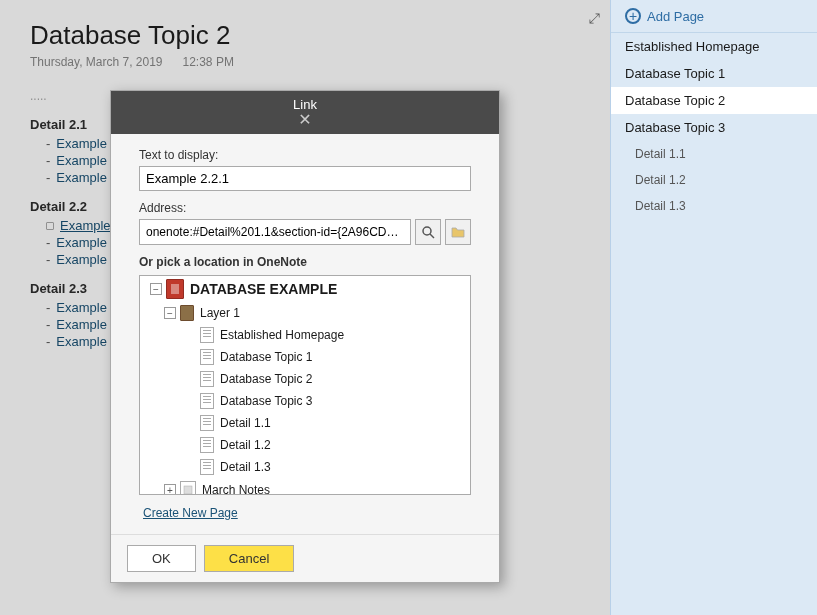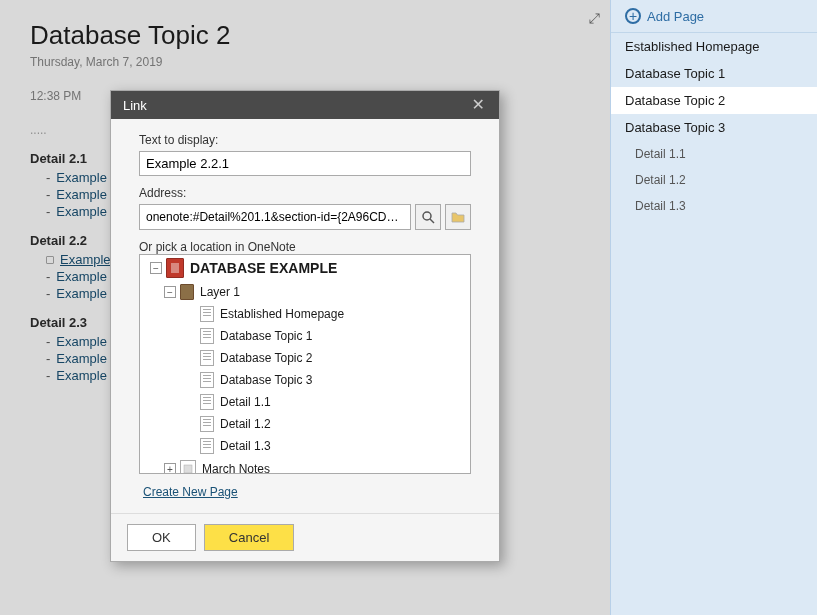--- a/index.html
+++ b/index.html
@@ -27,21 +27,20 @@
       color: #1f1f1f;
       margin-bottom: 4px;
     }
 
     .page-meta {
       color: #888;
       font-size: 12px;
       margin-bottom: 20px;
       display: flex;
       gap: 20px;
-      flex-direction: column;
     }
 
     .content-dots {
       color: #aaa;
       margin-bottom: 8px;
       font-size: 12px;
     }
 
     .section-heading {
       font-weight: bold;
@@ -151,20 +150,21 @@
     }
 
     .modal-header {
       background: #4a4a4a;
       color: #fff;
       padding: 6px 12px;
       display: flex;
       justify-content: space-between;
       align-items: center;
       font-size: 13px;
+      flex-direction: column;
     }
 
     .modal-close {
       cursor: pointer;
       color: #ccc;
       font-size: 16px;
       line-height: 1;
       background: none;
       border: none;
       padding: 0 2px;
@@ -218,20 +218,22 @@
       align-items: center;
       justify-content: center;
       cursor: pointer;
       color: #555;
       font-size: 14px;
     }
 
     .or-pick {
       font-size: 12px;
       color: #333;
+      margin-bottom: 6px;
+      font-weight: bold;
     }
 
     .search-row {
       display: flex;
       gap: 0;
       margin-bottom: 8px;
     }
 
     .search-input {
       flex: 1;

